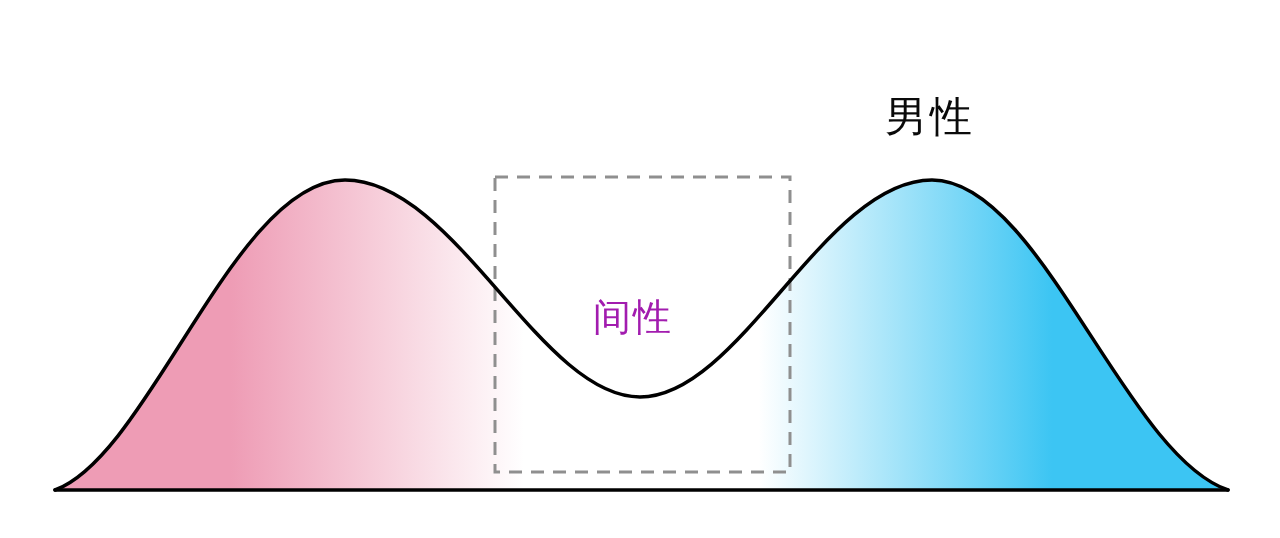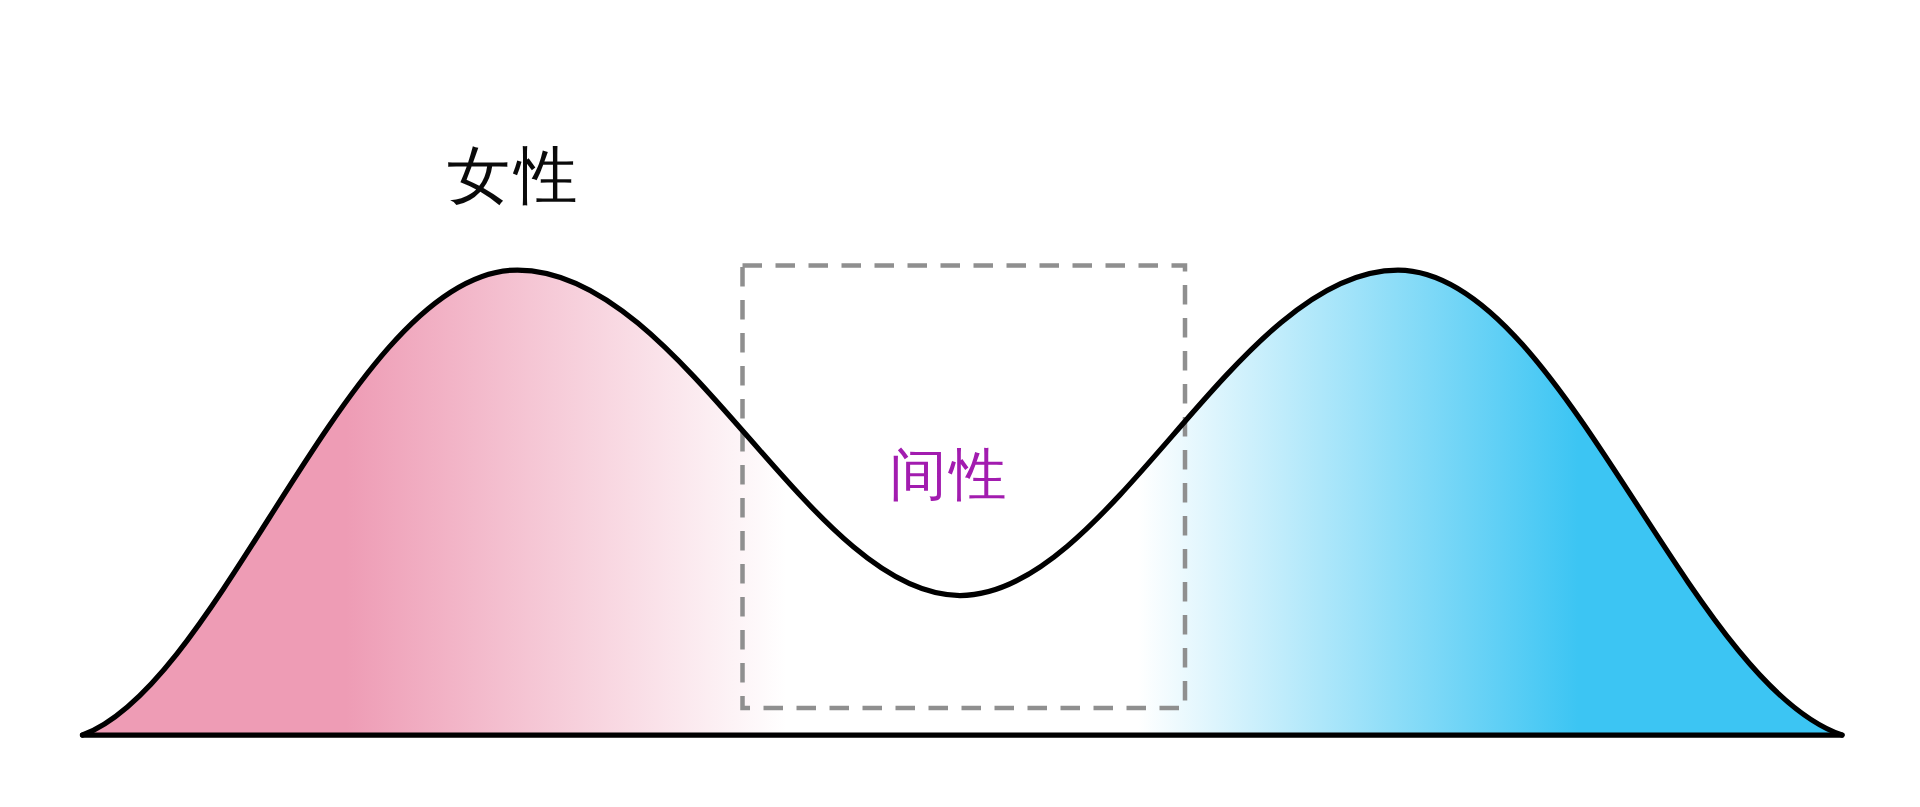--- a/index.html
+++ b/index.html
@@ -66,18 +66,18 @@
 
     <path d="M 55 490
              C 150 455 235 180 345 180
              C 455 180 540 397 640 397
              C 740 397 825 180 932 180
              C 1040 180 1125 455 1228 490" fill="none" stroke="#000000" stroke-width="3.5" stroke-linecap="round"></path>
 
     <line x1="55" y1="490" x2="1228" y2="490" stroke="#000000" stroke-width="3.5" stroke-linecap="round"></line>
   </svg>
 
-  <div class="peak-label" style="left: 343px; top: 117px;">女性</div>
 
+  <div class="peak-label" style="left: 930px; top: 117px;">男性</div>
 
   <div class="valley-label" style="left: 633px; top: 317px;">间性</div>
 
 </div>
 
 </body></html>

